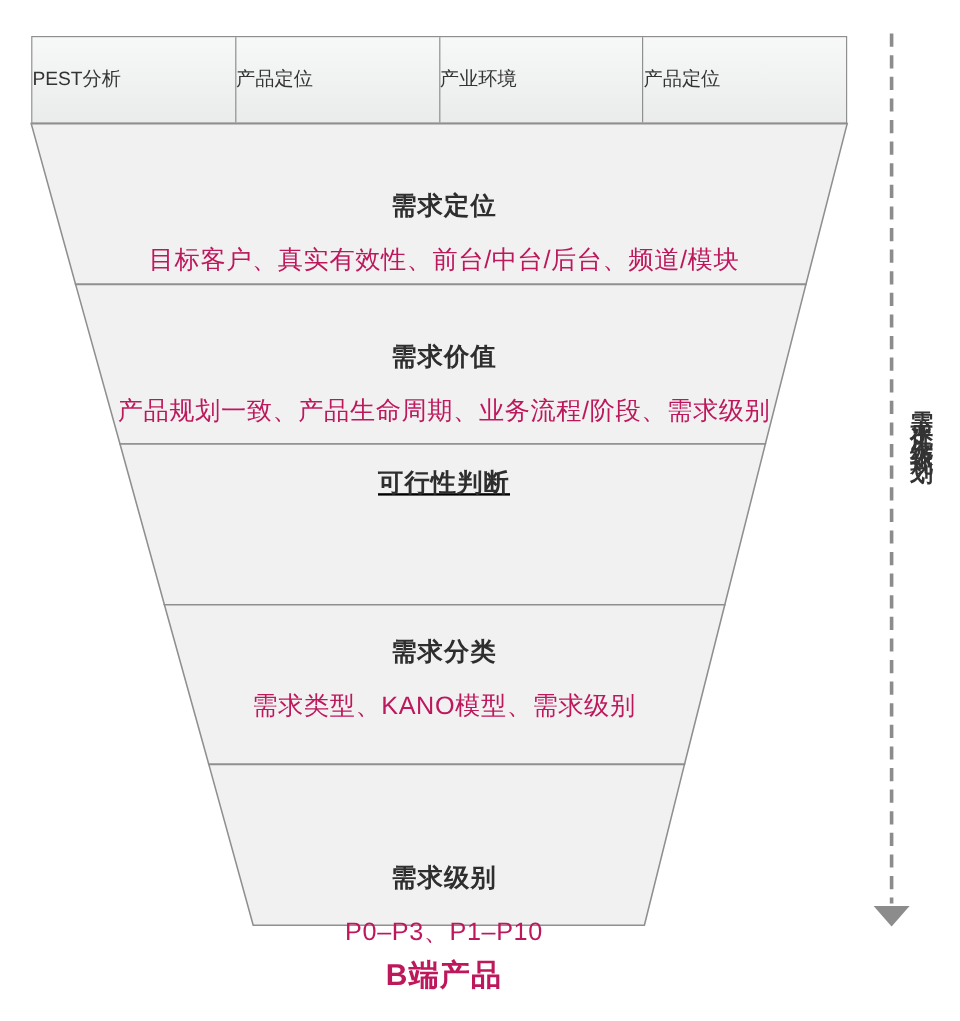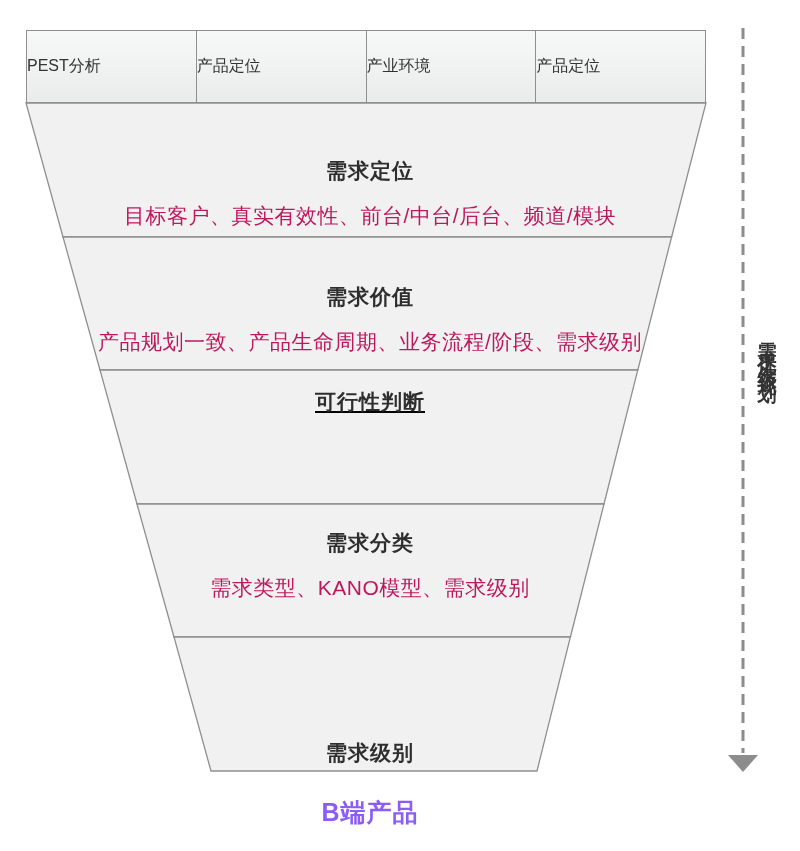--- a/index.html
+++ b/index.html
@@ -63,21 +63,21 @@
 
   
   .footer-label {
     position: absolute;
     top: 796px;
     left: 0;
     width: 740px;
     text-align: center;
     font-size: 25px;
     font-weight: bold;
-    color: #8b5cf6;
+    color: #be185d;
     letter-spacing: 1px;
   }
 
   
   .side-label {
     position: absolute;
     left: 754px;
     top: 327px;
     writing-mode: vertical-rl;
     text-orientation: upright;
@@ -128,19 +128,20 @@
   </div>
   <div class="level-text lt-3">
     <div class="level-title">可行性判断</div>
   </div>
   <div class="level-text lt-4">
     <div class="level-title">需求分类</div>
     <div class="level-detail">需求类型、KANO模型、需求级别</div>
   </div>
   <div class="level-text lt-5">
     <div class="level-title">需求级别</div>
+    <div class="level-detail">P0–P3、P1–P10</div>
   </div>
 
   <div class="footer-label">B端产品</div>
 
   <div class="side-label">需求优先级规划</div>
 
 </div>
 
 </body></html>

